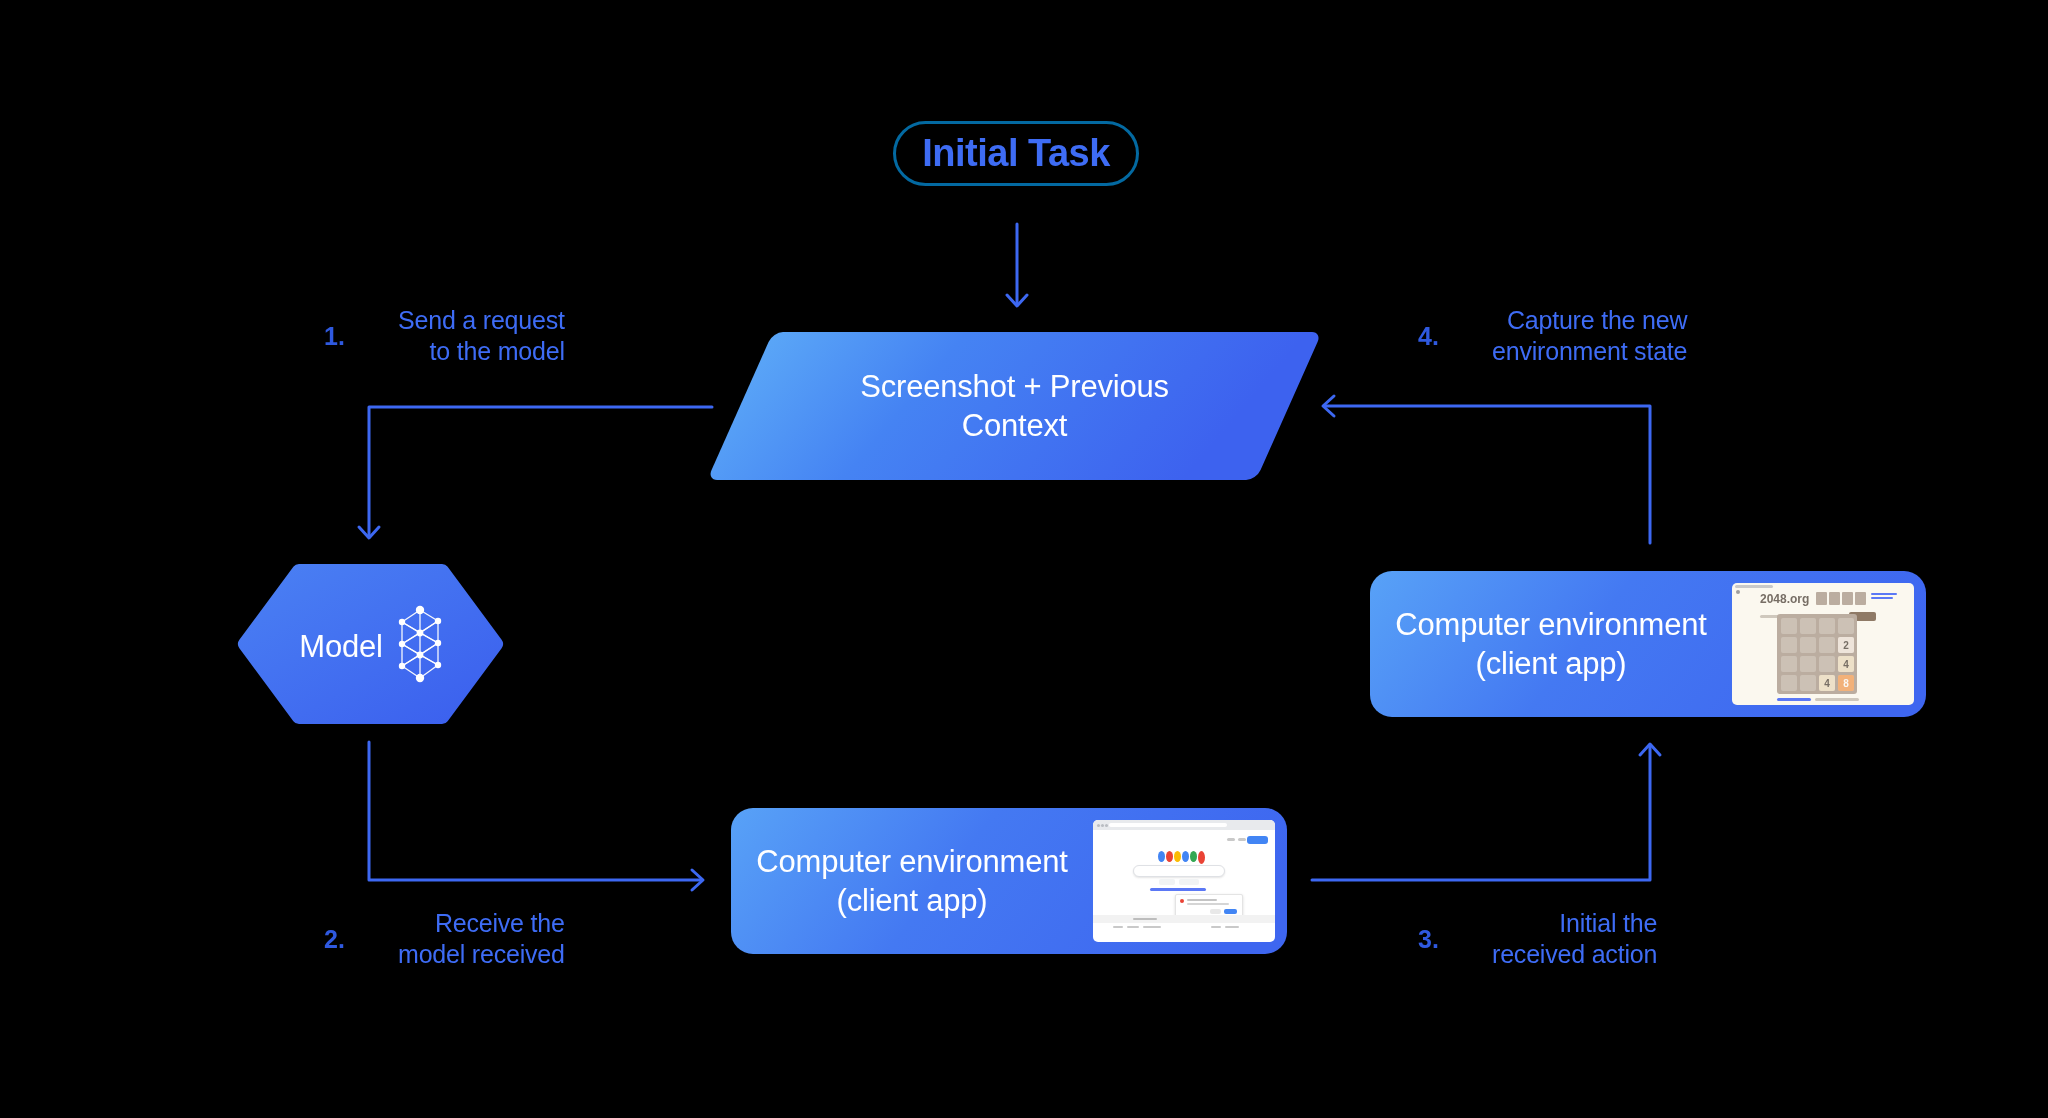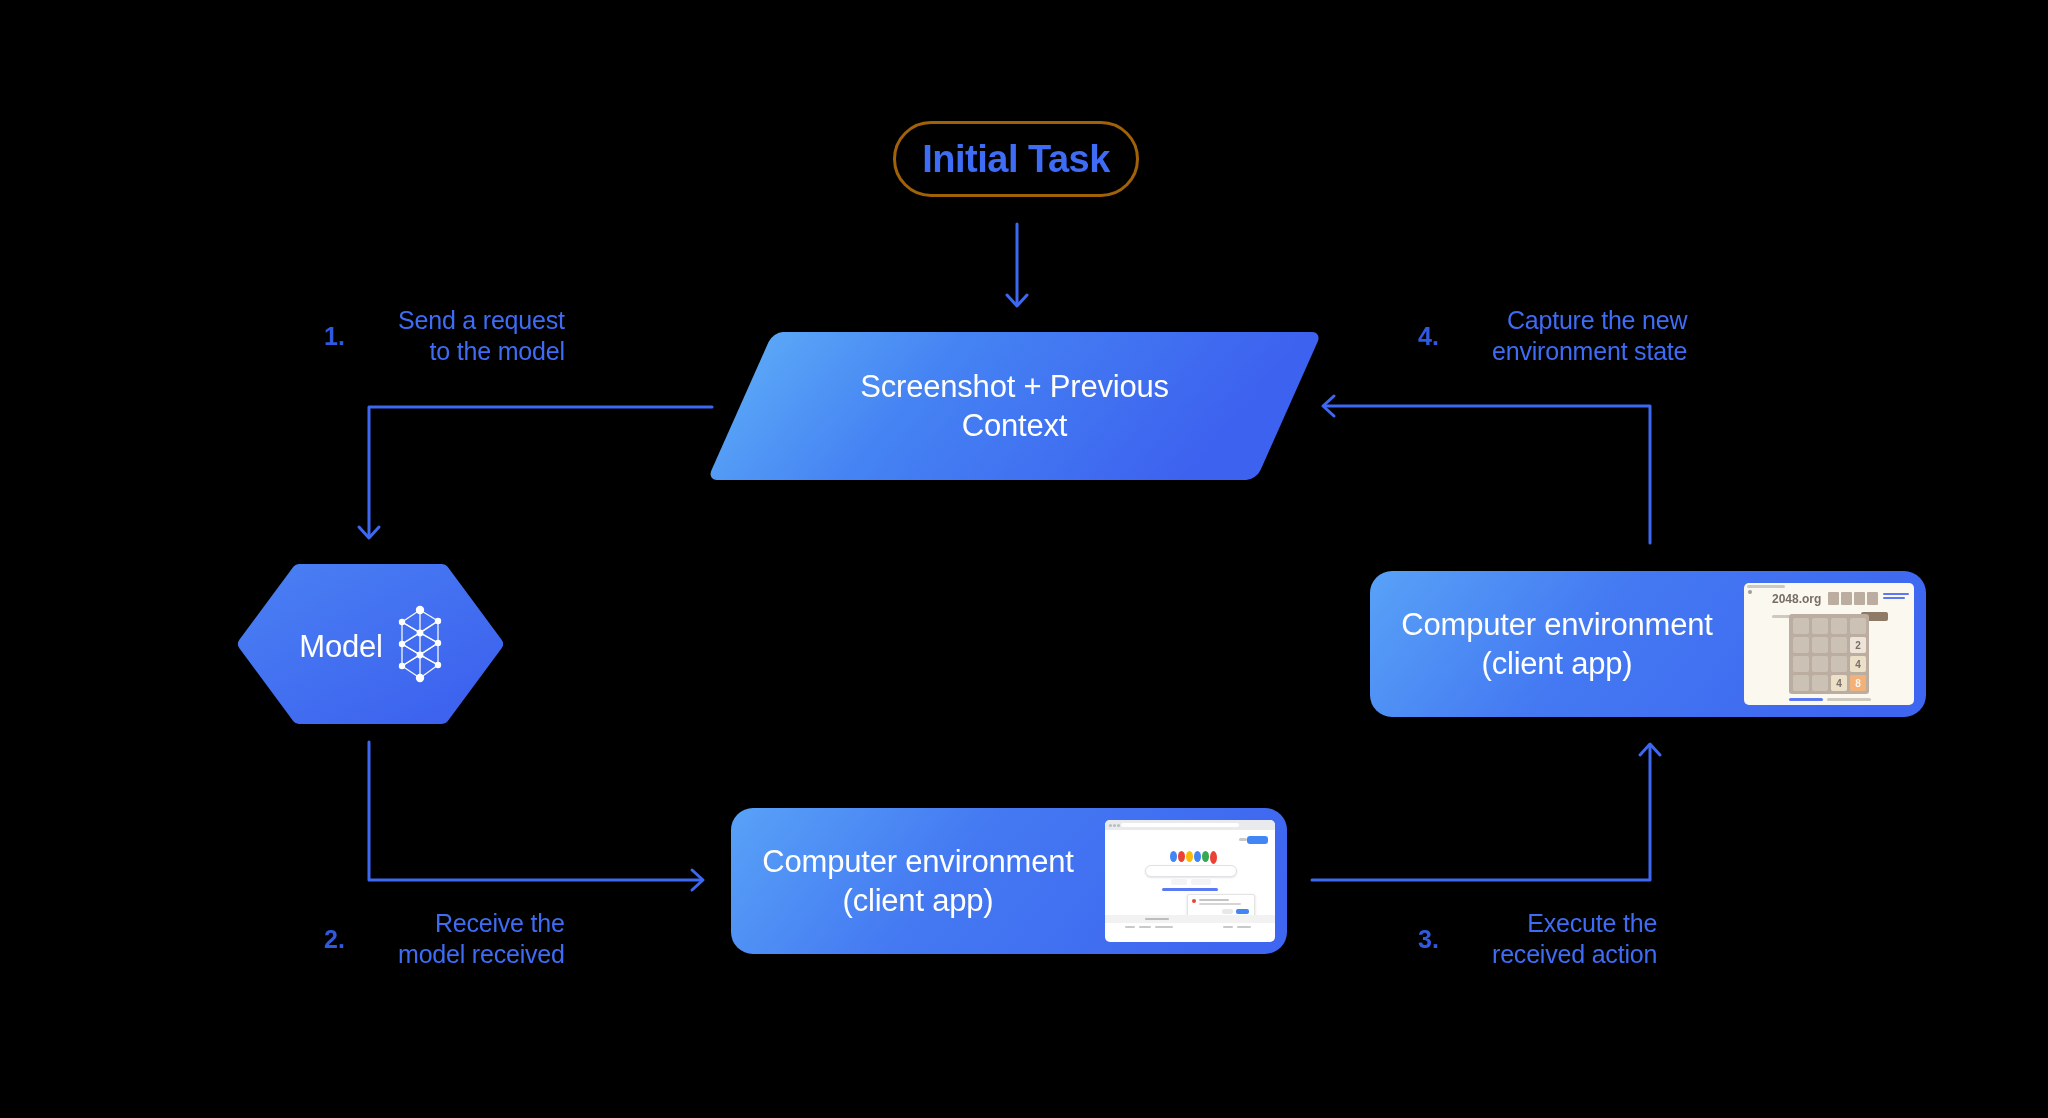--- a/index.html
+++ b/index.html
@@ -2,22 +2,22 @@
 <html><head>
 <meta charset="utf-8">
 <style>
   html,body{margin:0;padding:0;background:#000;}
   #canvas{position:relative;width:2048px;height:1118px;background:#000;overflow:hidden;
           font-family:"Liberation Sans",sans-serif;}
   
   #arrows{position:absolute;left:0;top:0;width:2048px;height:1118px;}
   .arrow{stroke:#3D68F2;stroke-width:3;fill:none;stroke-linecap:round;stroke-linejoin:round;}
   
-  .pill{position:absolute;left:893px;top:121px;width:246px;height:76px;box-sizing:border-box;
-        border:3px solid #a16207;border-radius:40px;display:flex;align-items:center;justify-content:center;}
+  .pill{position:absolute;left:893px;top:121px;width:246px;height:65px;box-sizing:border-box;
+        border:3px solid #0369a1;border-radius:40px;display:flex;align-items:center;justify-content:center;}
   .pill span{color:#3E6CF4;font-size:38px;font-weight:700;letter-spacing:-.5px;}
   
   .para{position:absolute;left:773px;top:332px;width:549px;height:148px;border-radius:10px;
         transform:skewX(-24deg);transform-origin:top left;
         background:linear-gradient(112deg,#5AA6F7 0%,#4583F3 32%,#3D62EF 88%);}
   .para-inner{width:100%;height:100%;display:flex;align-items:center;justify-content:center;
         transform:skewX(24deg);}
   .para-inner div{color:#fff;font-size:31px;font-weight:500;line-height:39px;text-align:center;
         white-space:pre-line;letter-spacing:-.2px;}
   
@@ -39,21 +39,21 @@
   
   .step{position:absolute;display:flex;align-items:center;color:#3E6CF5;}
   .step .num{width:74px;font-size:25px;font-weight:700;color:#2F59DF;}
   .step .txt{font-size:25px;font-weight:500;line-height:31px;white-space:pre-line;letter-spacing:-.2px;text-align:right;}
   .step1{left:324px;top:305px;}
   .step2{left:324px;top:908px;}
   .step3{left:1418px;top:908px;}
   .step4{left:1418px;top:305px;}
   
   .thumb{position:relative;width:170px;height:122px;border-radius:5px;margin-right:12px;
-        overflow:hidden;flex:none;}
+        overflow:hidden;flex:none;padding-left:12px;}
   .ln{position:absolute;border-radius:2px;}
   
   .thumb.google{background:#fff;}
   .g-chrome{position:absolute;left:0;top:0;width:100%;height:10px;background:#E8EAED;}
   .g-dot{position:absolute;top:4px;width:3px;height:3px;border-radius:50%;background:#b9bdc2;}
   .g-addr{position:absolute;left:16px;top:3px;width:118px;height:4px;background:#fff;border-radius:2px;}
   .g-signin{position:absolute;right:7px;top:16px;width:21px;height:8px;border-radius:3px;background:#4285F4;}
   .g-logo{position:absolute;left:65px;top:29px;height:14px;display:flex;gap:1px;filter:blur(.7px);}
   .g-logo i{width:7px;height:11px;border-radius:50%;margin-top:2px;}
   .g-search{position:absolute;left:40px;top:45px;width:90px;height:10px;border:1px solid #DFE1E5;
@@ -259,21 +259,21 @@
     <span class="txt">Send a request
 to the model</span>
   </div>
   <div class="step step2">
     <span class="num">2.</span>
     <span class="txt">Receive the
 model received</span>
   </div>
   <div class="step step3">
     <span class="num">3.</span>
-    <span class="txt">Execute the
+    <span class="txt">Initial the
 received action</span>
   </div>
   <div class="step step4">
     <span class="num">4.</span>
     <span class="txt">Capture the new
 environment state</span>
   </div>
 
 </div>
 

